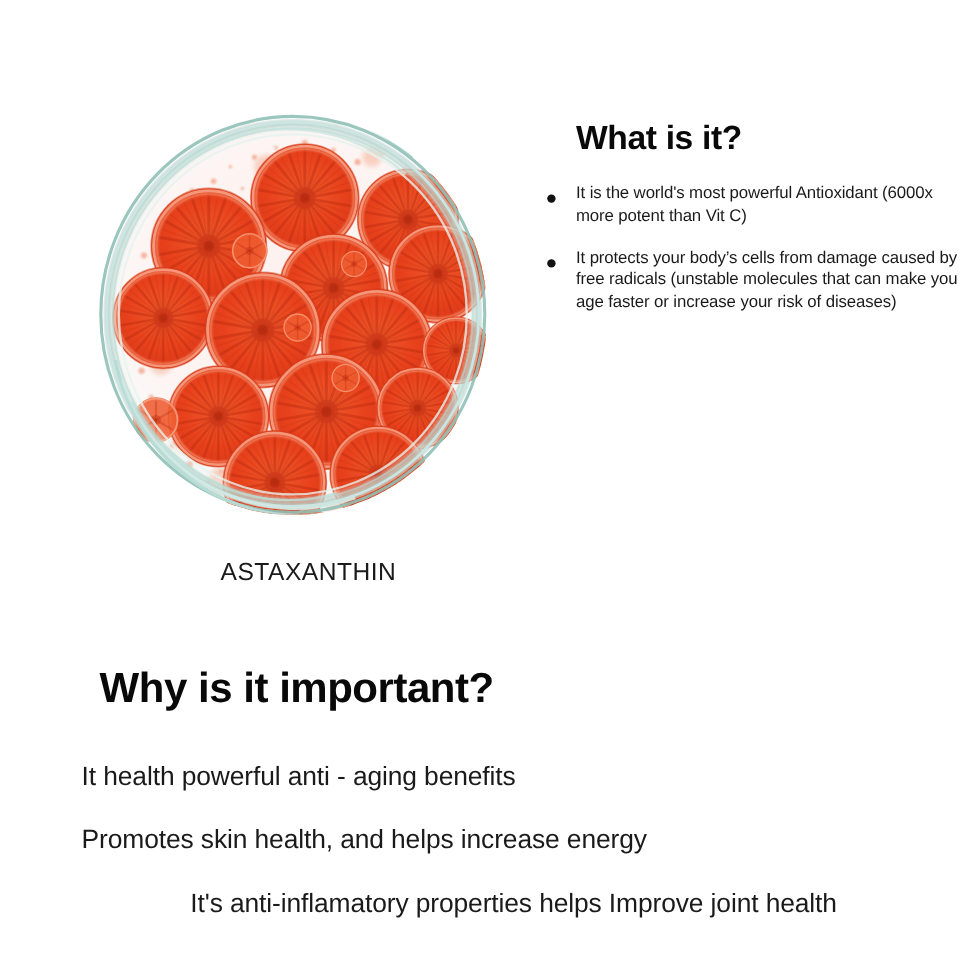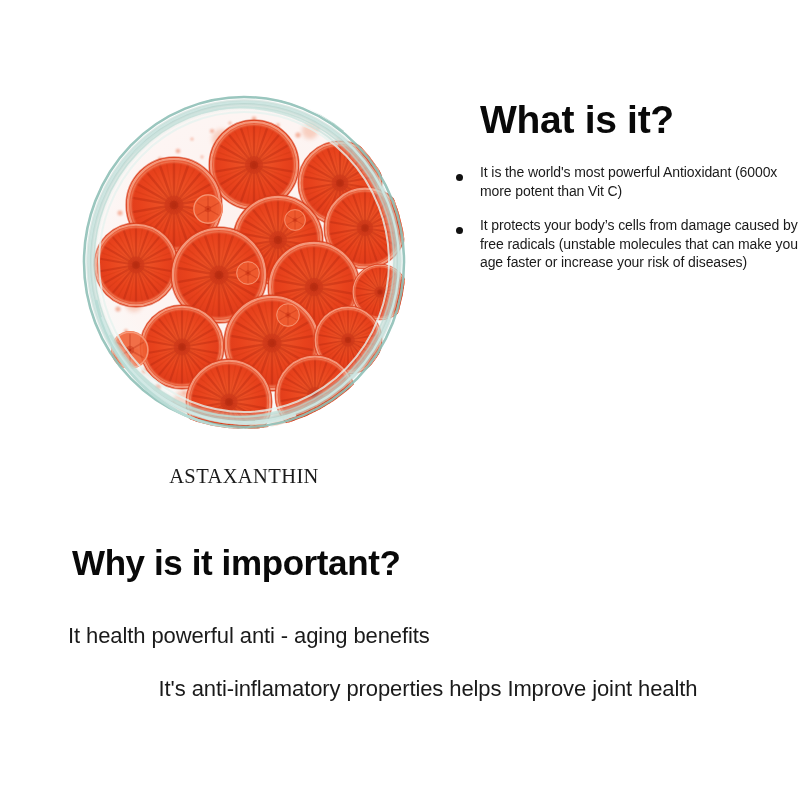--- a/index.html
+++ b/index.html
@@ -57,41 +57,40 @@
     width: 324px;
     height: 334px;
     border-radius: 50%;
     overflow: hidden;
   }
 
   .dish-svg { display: block; }
 
   .caption {
     position: absolute;
-    left: 0;
+    left: 13px;
     top: 370px;
     width: 344px;
     text-align: center;
     font-size: 20.5px;
     letter-spacing: 0.4px;
     color: #1a1a1a;
     font-weight: 400;
-    font-family: Liberation Serif, serif;
   }
 
   
   .right-col {
     position: absolute;
     left: 452px;
     top: 100px;
     width: 348px;
   }
 
   .h-what {
-    font-size: 39px;
+    font-size: 28px;
     font-weight: 700;
     letter-spacing: -0.3px;
     color: #090909;
     margin: 0 0 22px 28px;
     line-height: 1.05;
   }
 
   ul.bullets {
     list-style: none;
     margin: 0;
@@ -122,21 +121,21 @@
     position: absolute;
     left: 68px;
     top: 540px;
     width: 720px;
   }
   .h-why {
     font-size: 35px;
     font-weight: 700;
     letter-spacing: -0.4px;
     color: #090909;
-    margin: 4px;
+    margin: 15px;
     line-height: 1.1;
   }
   .why-lines {
     margin-top: 42px;
   }
   .why-lines .line {
     font-size: 22px;
     line-height: 1.0;
     margin-bottom: 31px;
     color: #1a1a1a;
@@ -367,17 +366,18 @@
         </li>
       </ul>
     </div>
   </div>
 
   <div class="bottom">
     <h2 class="h-why">Why is it important?</h2>
 
     <div class="why-lines">
       <div class="line">It health powerful anti - aging benefits</div>
+      <div class="line">Promotes skin health, and helps increase energy</div>
       <div class="line">It's anti-inflamatory properties helps Improve joint health</div>
     </div>
   </div>
 
 </div>
 
 </body></html>

